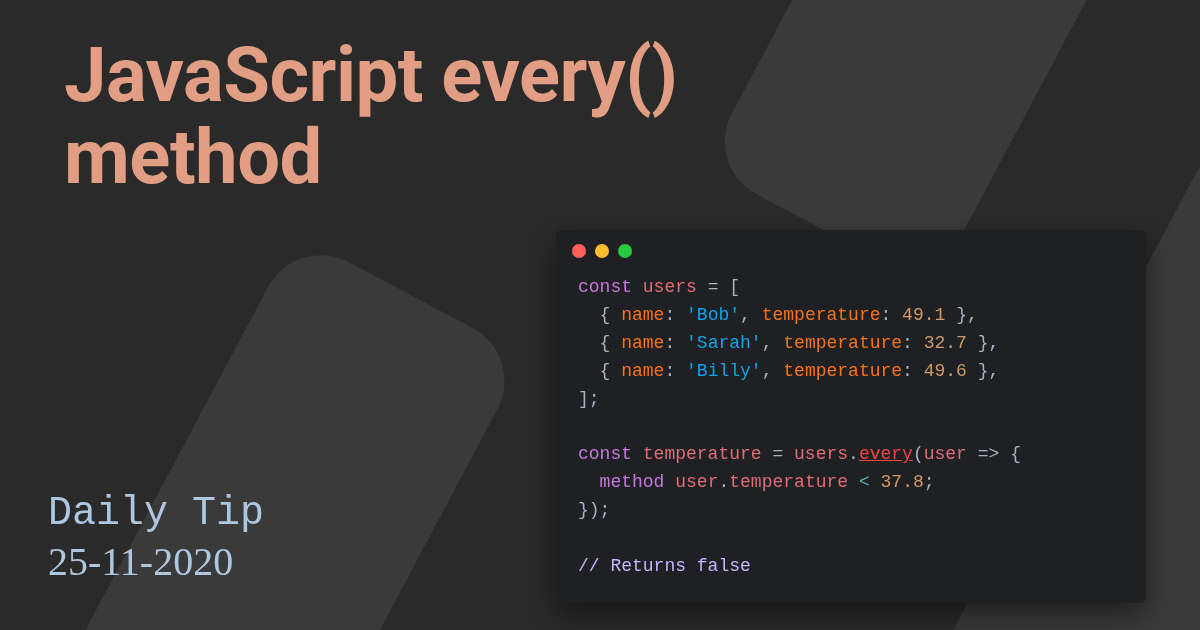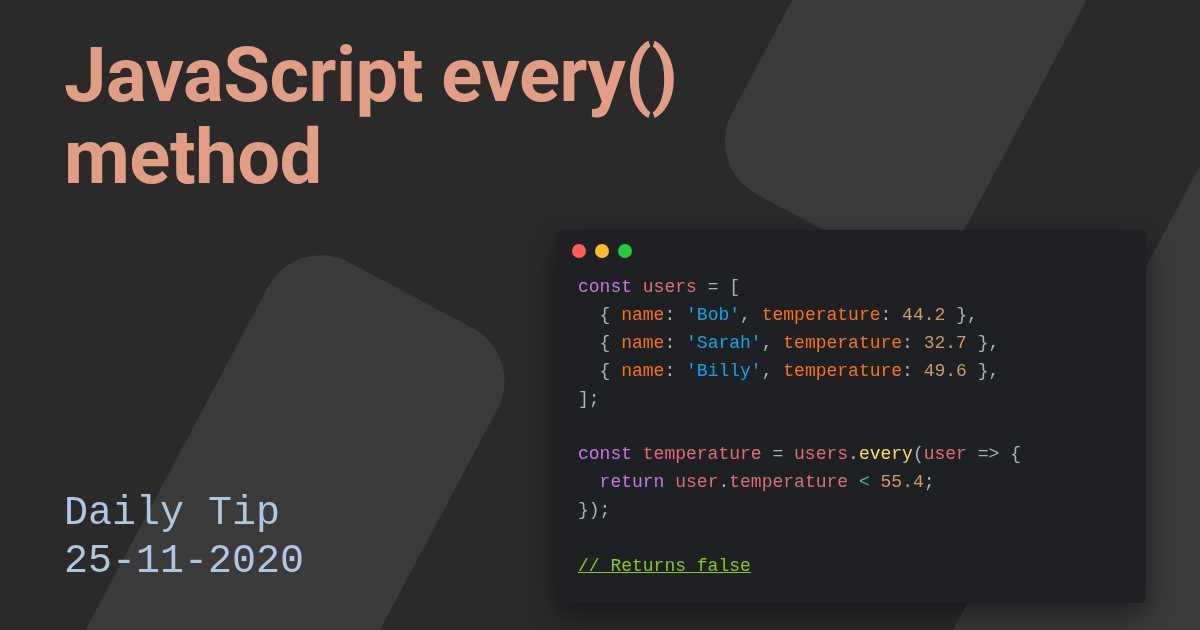--- a/index.html
+++ b/index.html
@@ -53,30 +53,30 @@
     width: 740px;
     font-size: 76px;
     font-weight: 700;
     line-height: 1.08;
     color: #e19e84;
     letter-spacing: -0.5px;
   }
 
   .tip-block {
     position: absolute;
-    left: 64px;
+    left: 48px;
     bottom: 44px;
     font-family: "SFMono-Regular", Menlo, Consolas, "Liberation Mono", monospace;
     color: #aec6df;
     font-size: 40px;
     line-height: 1.2;
   }
 
   .tip-label { display: block; }
-  .tip-date { display: block; }
+  .tip-date { display: block; font-family: Liberation Serif, serif; }
 
   .code-window {
     position: absolute;
     right: 54px;
     top: 230px;
     width: 590px;
     background: #1e2024;
     border-radius: 6px;
     box-shadow: 0 12px 30px rgba(0,0,0,0.45);
     padding-bottom: 18px;
@@ -102,23 +102,23 @@
     white-space: pre;
     color: #c8ccd4;
     padding: 10px 22px 4px 22px;
   }
   .kw   { color: #c678dd; }  
   .id   { color: #e06c75; }  
   .punc { color: #abb2bf; }  
   .prop { color: #f97316; }  
   .str  { color: #0ea5e9; }  
   .num  { color: #d19a66; }  
-  .fn   { color: #fde047; }  
+  .fn   { color: #ef4444; text-decoration: underline; }  
   .op   { color: #56b6c2; }  
-  .cmt  { color: #84cc16; text-decoration: underline; }  
+  .cmt  { color: #c4b5fd; }  
 </style>
 </head>
 <body>
 <div class="canvas">
 
   <div class="bg-shape shape-a"></div>
   <div class="bg-shape shape-b"></div>
   <div class="bg-shape shape-c"></div>
 
   <div class="title">JavaScript every() method</div>
@@ -128,25 +128,25 @@
     <span class="tip-date">25-11-2020</span>
   </div>
 
   <div class="code-window">
     <div class="titlebar">
       <span class="dot dot-red"></span>
       <span class="dot dot-yellow"></span>
       <span class="dot dot-green"></span>
     </div>
     <div class="code" id="code-body"><span class="kw">const </span><span class="id">users</span><span class="punc"> = [
-</span><span class="punc">  { </span><span class="prop">name</span><span class="punc">: </span><span class="str">'Bob'</span><span class="punc">, </span><span class="prop">temperature</span><span class="punc">: </span><span class="num">44.2</span><span class="punc"> },
+</span><span class="punc">  { </span><span class="prop">name</span><span class="punc">: </span><span class="str">'Bob'</span><span class="punc">, </span><span class="prop">temperature</span><span class="punc">: </span><span class="num">49.1</span><span class="punc"> },
 </span><span class="punc">  { </span><span class="prop">name</span><span class="punc">: </span><span class="str">'Sarah'</span><span class="punc">, </span><span class="prop">temperature</span><span class="punc">: </span><span class="num">32.7</span><span class="punc"> },
 </span><span class="punc">  { </span><span class="prop">name</span><span class="punc">: </span><span class="str">'Billy'</span><span class="punc">, </span><span class="prop">temperature</span><span class="punc">: </span><span class="num">49.6</span><span class="punc"> },
 </span><span class="punc">];
 </span><span class="punc">
 </span><span class="kw">const </span><span class="id">temperature</span><span class="punc"> = </span><span class="id">users</span><span class="punc">.</span><span class="fn">every</span><span class="punc">(</span><span class="id">user</span><span class="punc"> =&gt; {
-</span><span class="punc">  </span><span class="kw">return </span><span class="id">user</span><span class="punc">.</span><span class="id">temperature</span><span class="punc"> </span><span class="op">&lt;</span><span class="punc"> </span><span class="num">55.4</span><span class="punc">;
+</span><span class="punc">  </span><span class="kw">method </span><span class="id">user</span><span class="punc">.</span><span class="id">temperature</span><span class="punc"> </span><span class="op">&lt;</span><span class="punc"> </span><span class="num">37.8</span><span class="punc">;
 </span><span class="punc">});
 </span><span class="punc">
 </span><span class="cmt">// Returns false</span></div>
   </div>
 
 </div>
 
 </body></html>

